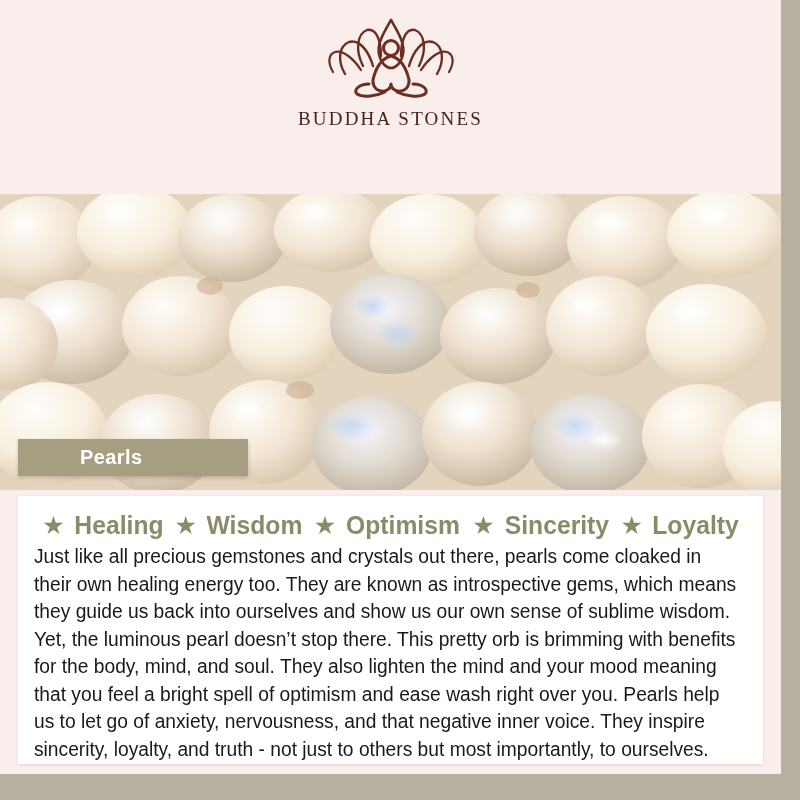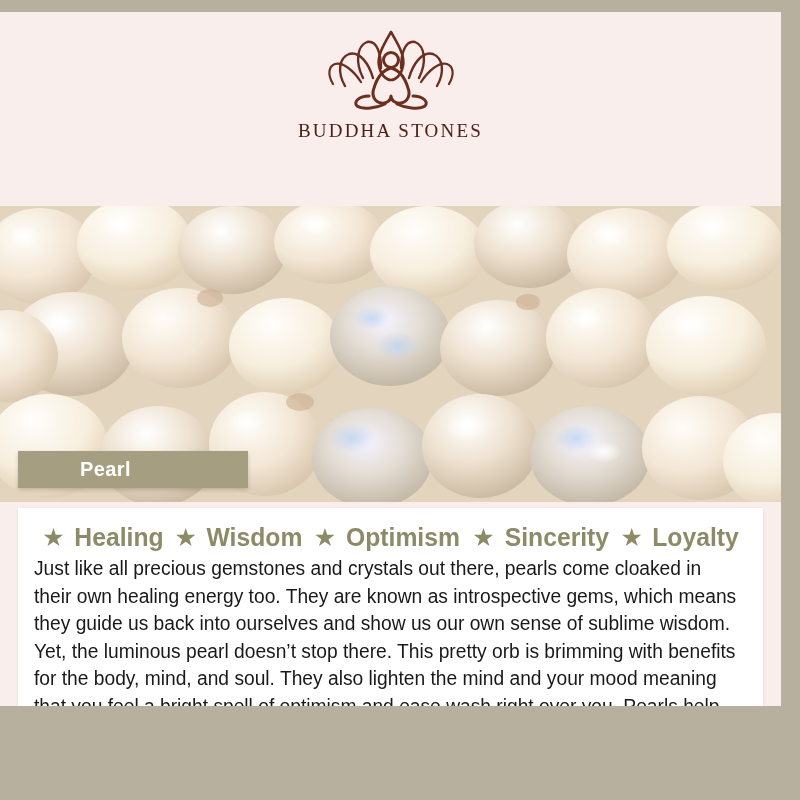--- a/index.html
+++ b/index.html
@@ -29,22 +29,22 @@
   .frame-bottom {
     position:absolute; left:0; bottom:0; width:800px; height:28px;
     background:#b7b09e;
     clip-path:polygon(0 0, 600px 0, 636px 28px, 0 28px);
     z-index:1;
   }
 
   
   .card {
     position:absolute;
-    left:0; top:12px;
-    width:781px; height:694px;
+    left:0; top:0;
+    width:781px; height:774px;
     background:#faeeec;
     z-index:2;
     overflow:hidden;
   }
 
   
   .logo-wrap {
     position:absolute; left:0; top:14px; width:781px;
     display:flex; flex-direction:column; align-items:center;
   }
@@ -245,21 +245,21 @@
         <ellipse cx="246" cy="216" rx="18" ry="12" fill="url(#hi)"></ellipse>
         <ellipse cx="466" cy="222" rx="20" ry="13" fill="url(#hi)"></ellipse>
       </g>
       <g fill="#caa98a" opacity=".55">
         <ellipse cx="210" cy="92" rx="13" ry="9"></ellipse>
         <ellipse cx="528" cy="96" rx="12" ry="8"></ellipse>
         <ellipse cx="300" cy="196" rx="14" ry="9"></ellipse>
       </g>
     </svg>
     <div class="pearl-label">
-      <span>Pearl</span>
+      <span>Pearls</span>
     </div>
   </div>
 
   <div class="content">
 
     <div class="attrs">
       <div class="attr">
         <span class="star">★</span>
         <span class="lbl">Healing</span>
       </div>

